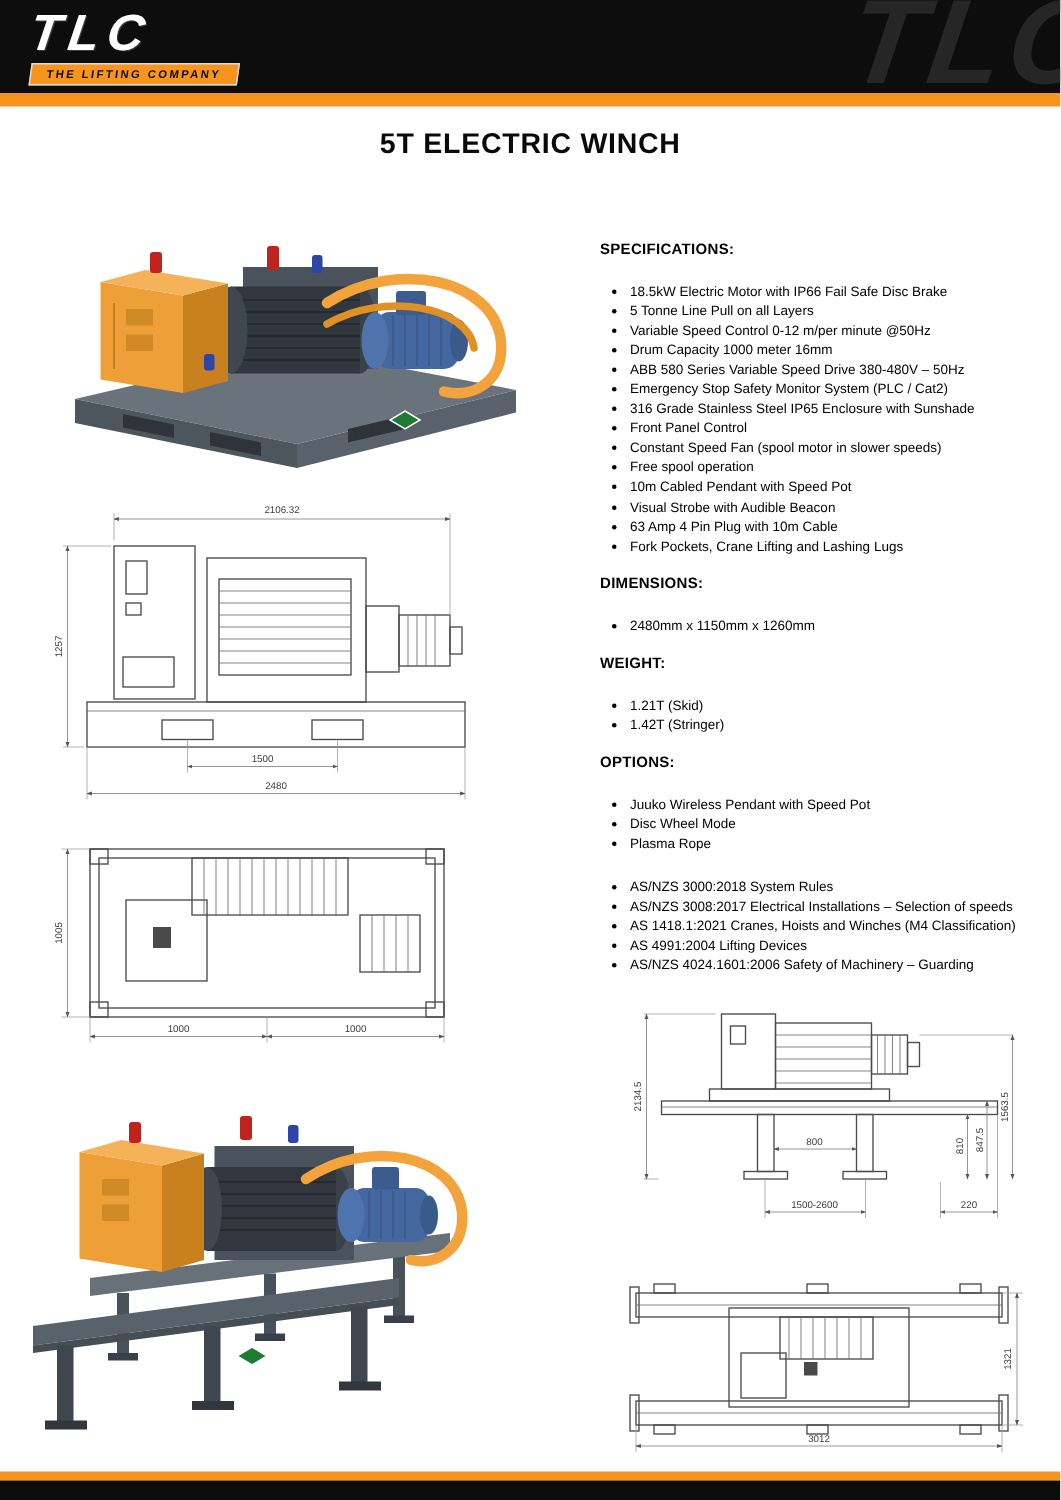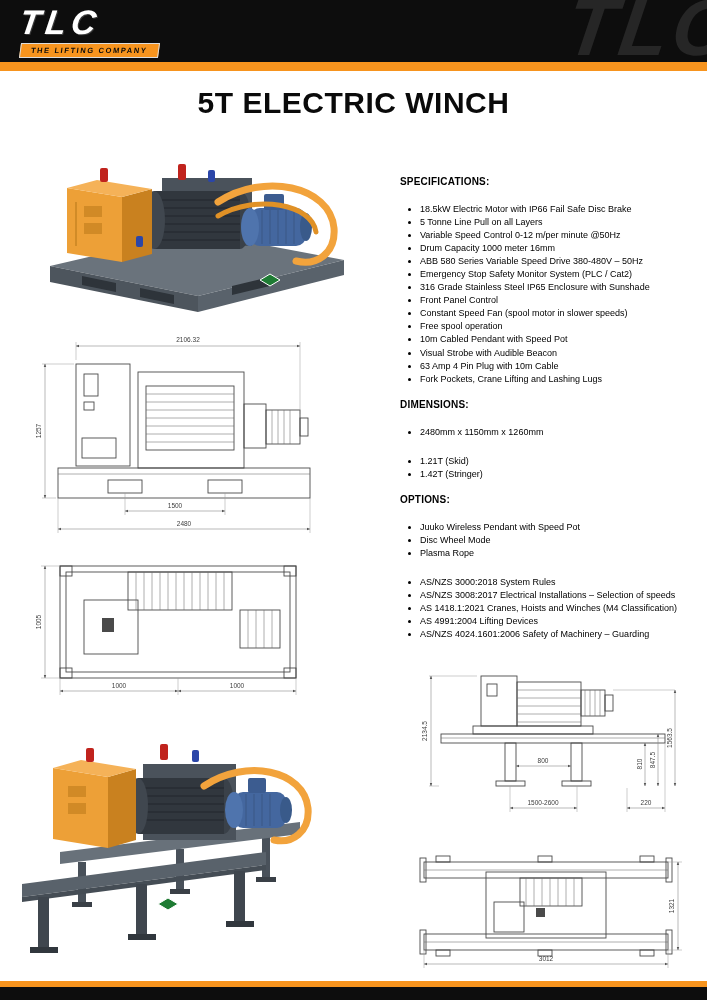--- a/index.html
+++ b/index.html
@@ -14,24 +14,24 @@
   .logo-tlc { color:#ffffff; font-weight:900; font-style:italic; font-size:34px; letter-spacing:5px; transform:skewX(-8deg); line-height:1; text-shadow:1px 1px 0 #3a3a3a; }
   .logo-banner { display:inline-block; background:#F7941E; color:#0d0d0d; font-size:7.5px; font-weight:bold; letter-spacing:1.6px; padding:2px 10px; transform:skewX(-8deg); border:1px solid #dcdcdc; margin-top:-1px; white-space:nowrap; }
   .logo-watermark { position:absolute; right:-28px; top:-12px; color:#262626; font-weight:900; font-style:italic; font-size:80px; letter-spacing:4px; transform:skewX(-8deg); line-height:1; }
   .accent-stripe-top { position:absolute; top:62px; left:0; width:707px; height:9px; background:#F7941E; }
 
   
   .footer-stripe { position:absolute; left:0; bottom:13px; width:707px; height:6px; background:#F7941E; }
   .footer-bar { position:absolute; left:0; bottom:0; width:707px; height:13px; background:#0d0d0d; }
 
   
-  .page-title { position:absolute; top:86px; left:0; width:707px; text-align:center; font-size:30px; font-weight:800; letter-spacing:0.5px; color:#0a0a0a; }
+  .page-title { position:absolute; top:86px; left:0; width:707px; text-align:center; font-size:19px; font-weight:800; letter-spacing:0.5px; color:#0a0a0a; }
 
   
-  .specs-column { position:absolute; left:400px; top:176px; width:300px; }
+  .specs-column { position:absolute; left:400px; top:161px; width:300px; }
   .section-heading { font-size:10px; font-weight:bold; color:#000; margin-bottom:6px; letter-spacing:0.2px; }
   .bullet-list { list-style:disc outside; padding-left:20px; margin-bottom:13px;margin-top:16px; }
   .bullet-list li { font-size:9px; color:#000; line-height:1.45; }
 
   
   .fig { position:absolute; }
   .fig svg { display:block; width:100%; height:100%; }
   .fig-render-skid     { left:12px;  top:120px; width:345px; height:205px; }
   .fig-side            { left:26px;  top:330px; width:305px; height:218px; }
   .fig-plan-skid       { left:26px;  top:554px; width:290px; height:148px; }
@@ -427,20 +427,21 @@
     </section>
 
     <section>
       <h3 class="section-heading">DIMENSIONS:</h3>
       <ul class="bullet-list">
           <li>2480mm x 1150mm x 1260mm</li>
         </ul>
     </section>
 
     <section>
+      <h3 class="section-heading">WEIGHT:</h3>
       <ul class="bullet-list">
           <li>1.21T (Skid)</li>
           <li>1.42T (Stringer)</li>
         </ul>
     </section>
 
     <section>
       <h3 class="section-heading">OPTIONS:</h3>
       <ul class="bullet-list">
           <li>Juuko Wireless Pendant with Speed Pot</li>

